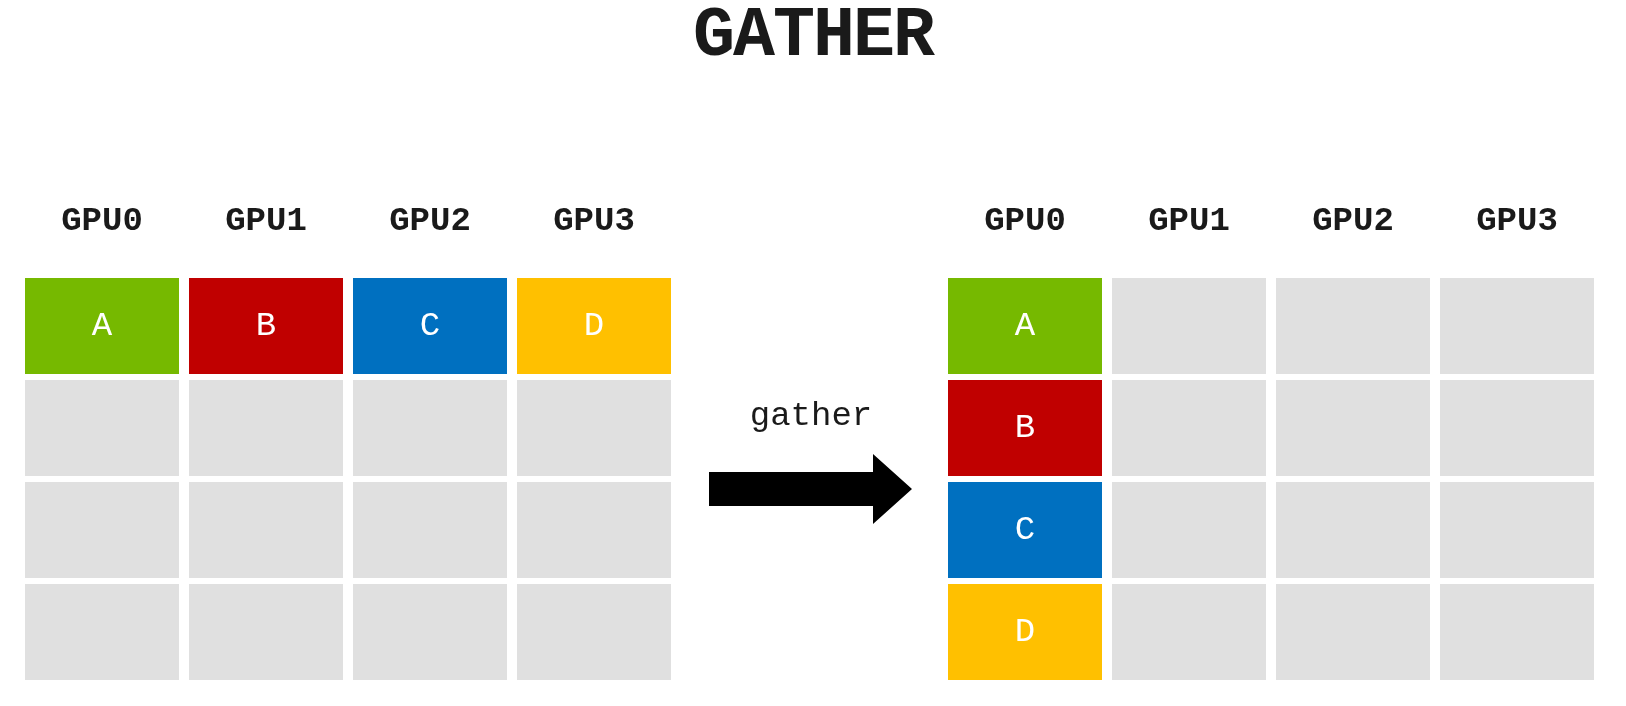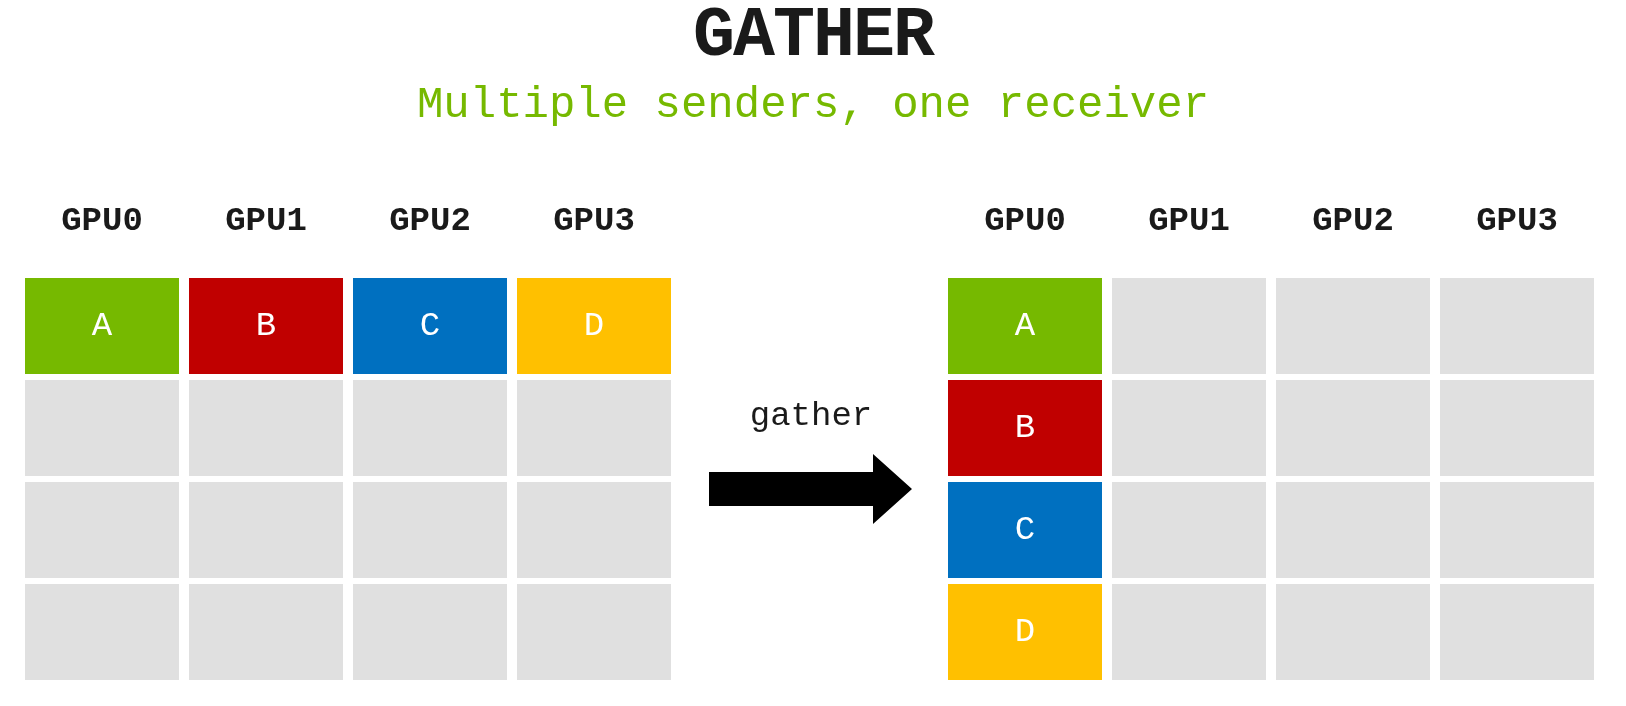--- a/index.html
+++ b/index.html
@@ -39,21 +39,20 @@
     text-align:center; font-size:34px; line-height:48px;
   }
   .gather-arrow { position:absolute; left:709px; top:454px; width:204px; height:70px; }
 </style>
 </head>
 <body>
 
 <div class="stage">
 
   <div class="title" style="color: rgb(26, 26, 26);">GATHER</div>
-  <div class="subtitle" style="color: rgb(118, 185, 0);">Multiple senders, one receiver</div>
 
   <div class="gpu-grid left">
     <div class="hdr-row">
         <div class="hdr" style="color: rgb(26, 26, 26);">GPU0</div>
         <div class="hdr" style="color: rgb(26, 26, 26);">GPU1</div>
         <div class="hdr" style="color: rgb(26, 26, 26);">GPU2</div>
         <div class="hdr" style="color: rgb(26, 26, 26);">GPU3</div>
       </div>
     <div class="cell-grid">
         <div class="cell" style="background: rgb(118, 185, 0); color: rgb(255, 255, 255);">A</div>

